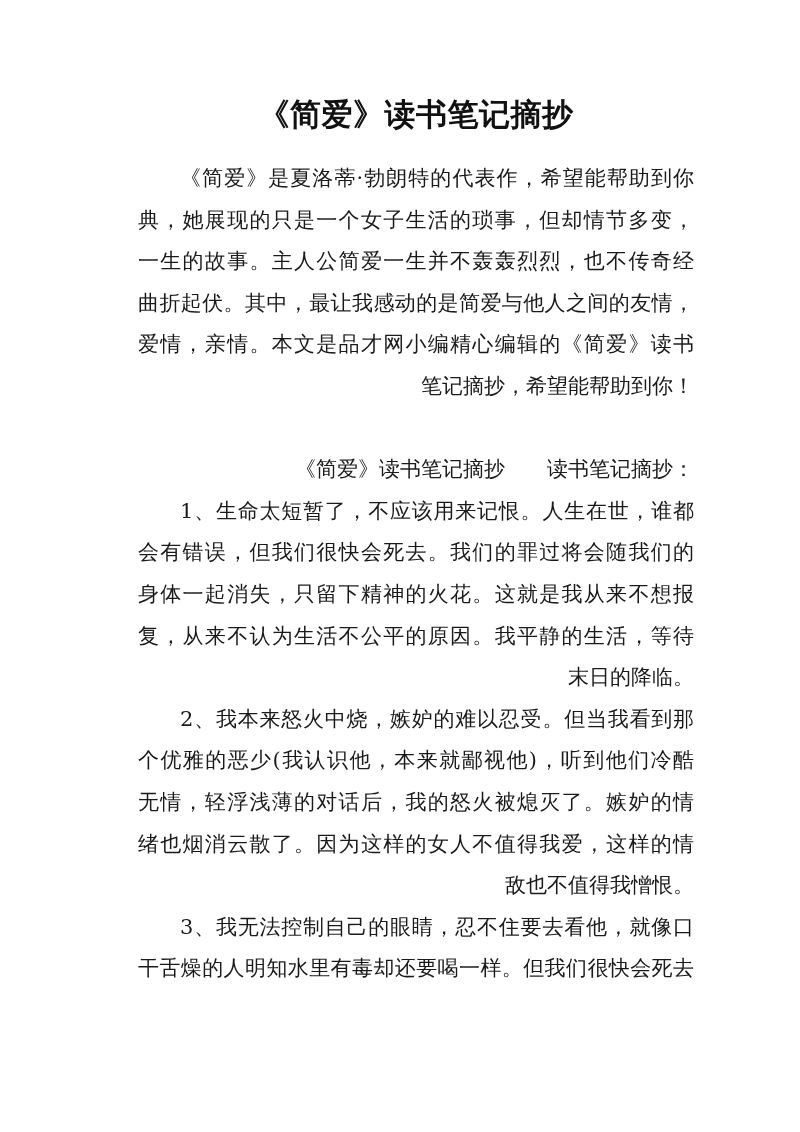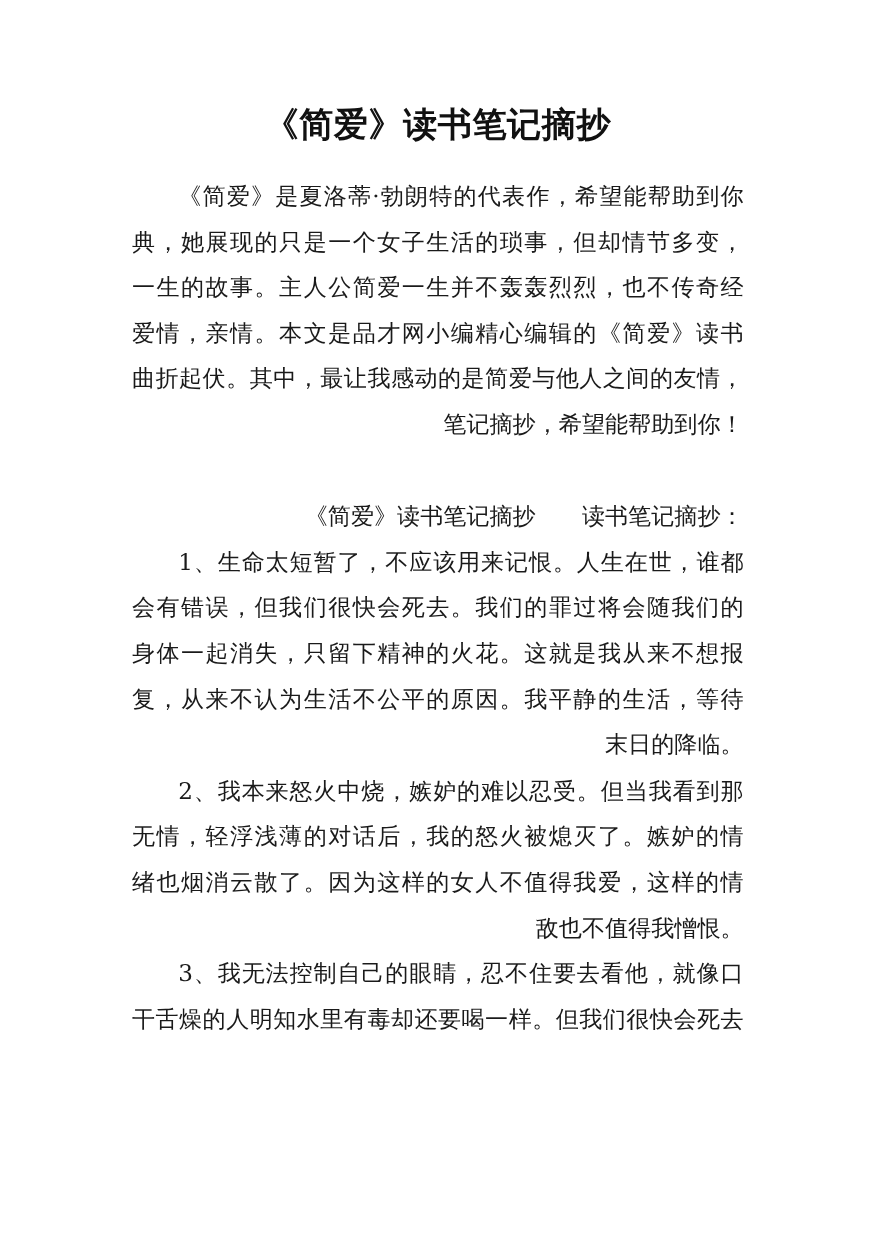--- a/index.html
+++ b/index.html
@@ -11,20 +11,21 @@
     width: 800px;
     height: 1132px;
     overflow: hidden;
   }
   .page {
     width: 800px;
     height: 1132px;
     padding-top: 90px;
     box-sizing: border-box;
     background: #ffffff;
+    padding-left: 18px;
   }
   .doc-title {
     margin: 0 0 20px 120px;
     width: 556px;
     text-align: center;
     font-family: "DejaVu Serif", "Liberation Serif", serif;
     font-weight: bold;
     font-size: 31px;
     line-height: 48px;
     color: #111111;
@@ -60,30 +61,31 @@
 <body>
 
 <div class="page">
 
   <h1 class="doc-title">《简爱》读书笔记摘抄</h1>
 
   <div class="doc-body">
     <div class="line fill ind">《简爱》是夏洛蒂·勃朗特的代表作，希望能帮助到你</div>
     <div class="line fill">典，她展现的只是一个女子生活的琐事，但却情节多变，</div>
     <div class="line fill">一生的故事。主人公简爱一生并不轰轰烈烈，也不传奇经</div>
+    <div class="line fill">曲折起伏。其中，最让我感动的是简爱与他人之间的友情，</div>
     <div class="line fill">爱情，亲情。本文是品才网小编精心编辑的《简爱》读书</div>
-    <div class="line fill">曲折起伏。其中，最让我感动的是简爱与他人之间的友情，</div>
     <div class="line">笔记摘抄，希望能帮助到你！</div>
     <div class="line gap">《简爱》读书笔记摘抄　　读书笔记摘抄：</div>
     <div class="line fill ind">1、生命太短暂了，不应该用来记恨。人生在世，谁都</div>
     <div class="line fill">会有错误，但我们很快会死去。我们的罪过将会随我们的</div>
     <div class="line fill">身体一起消失，只留下精神的火花。这就是我从来不想报</div>
     <div class="line fill">复，从来不认为生活不公平的原因。我平静的生活，等待</div>
     <div class="line">末日的降临。</div>
     <div class="line fill ind">2、我本来怒火中烧，嫉妒的难以忍受。但当我看到那</div>
+    <div class="line fill">个优雅的恶少(我认识他，本来就鄙视他)，听到他们冷酷</div>
     <div class="line fill">无情，轻浮浅薄的对话后，我的怒火被熄灭了。嫉妒的情</div>
     <div class="line fill">绪也烟消云散了。因为这样的女人不值得我爱，这样的情</div>
     <div class="line">敌也不值得我憎恨。</div>
     <div class="line fill ind">3、我无法控制自己的眼睛，忍不住要去看他，就像口</div>
     <div class="line fill">干舌燥的人明知水里有毒却还要喝一样。但我们很快会死去</div>
   </div>
 
 </div>
 
 </body></html>

